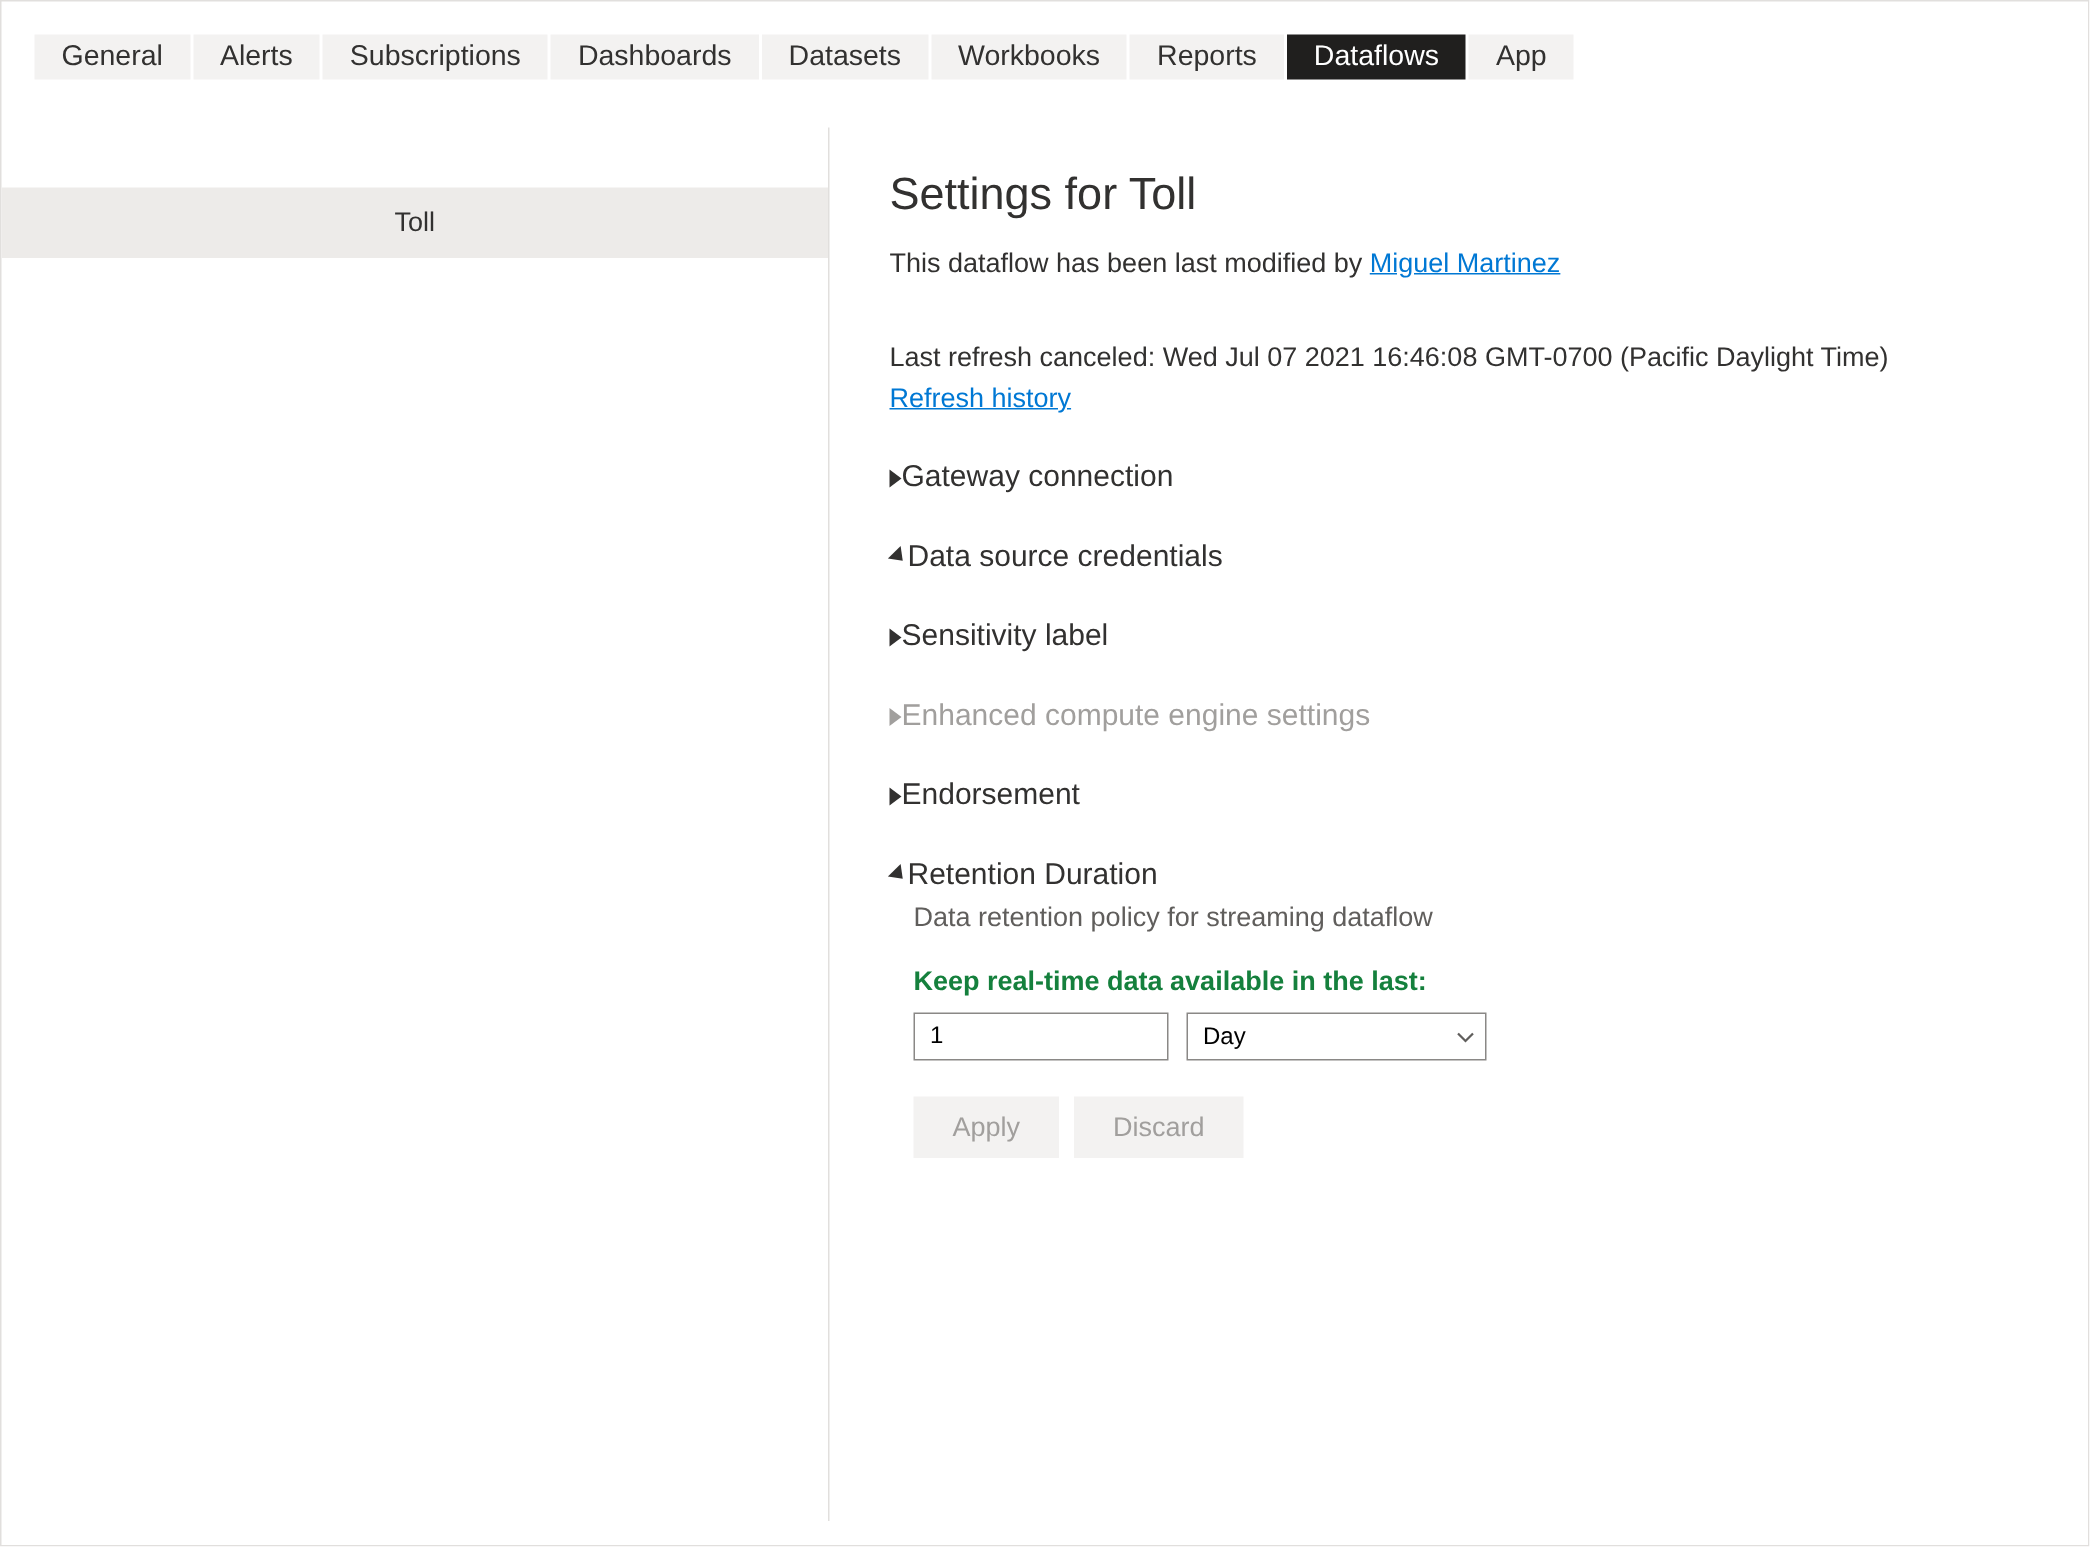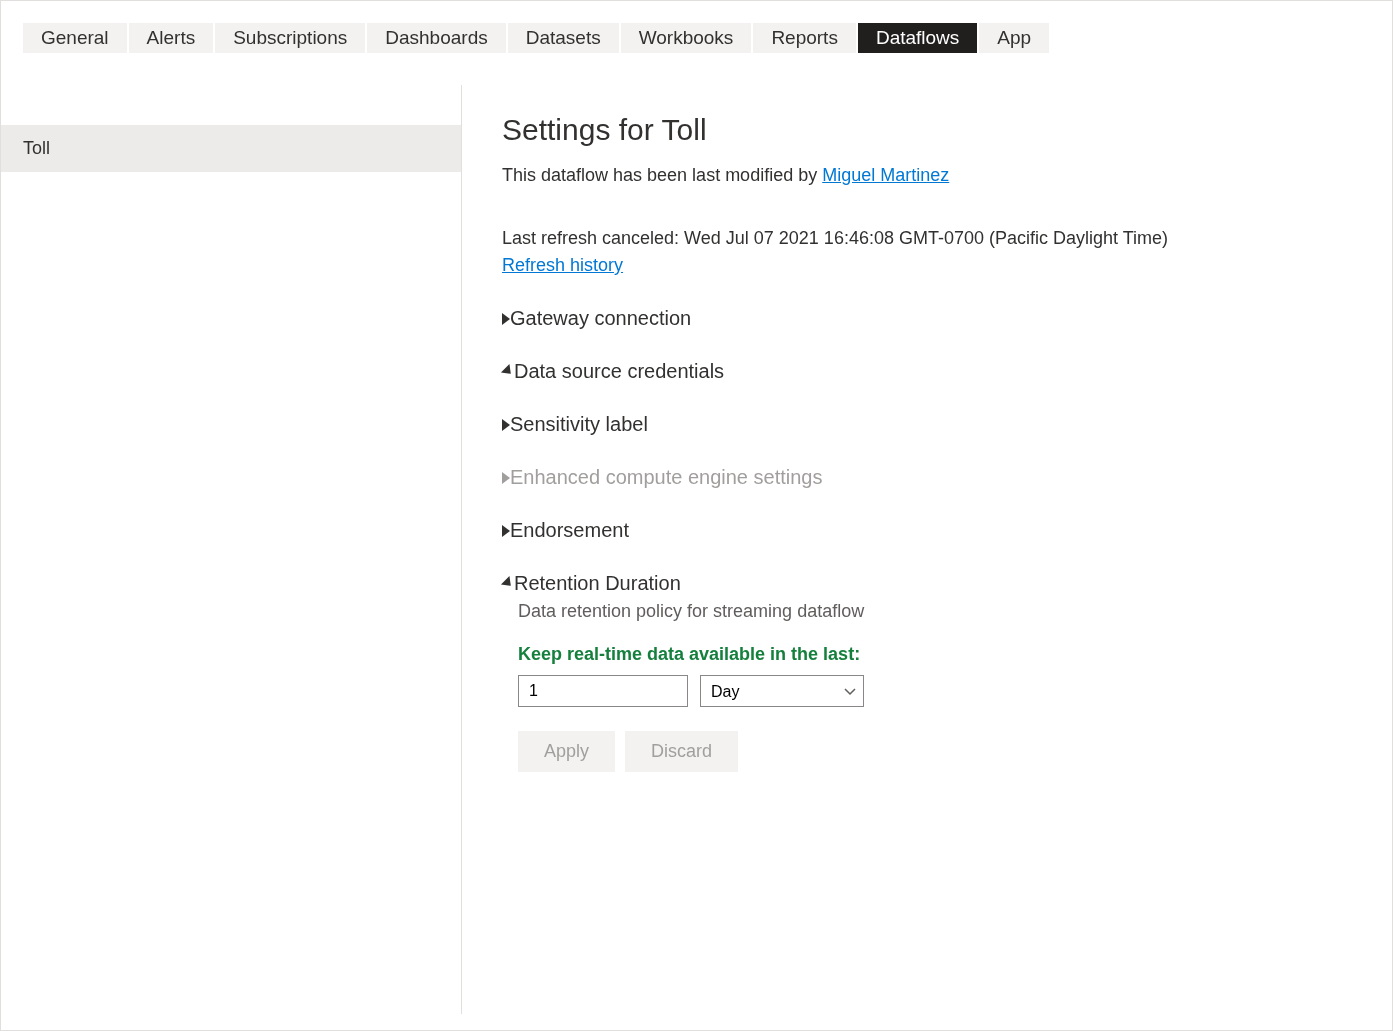--- a/index.html
+++ b/index.html
@@ -32,23 +32,24 @@
     .tab.active {
       background: #201f1e;
       color: #fff;
     }
     .content {
       display: flex;
       margin-top: 32px;
       height: calc(100% - 100px);
     }
     .sidebar {
-      width: 461px;
+      width: 552px;
       border-right: 1px solid #e1dfdd;
       padding-top: 40px;
+      text-align: center;
     }
     .sidebar-item {
       padding: 13px 22px;
       font-size: 18px;
       background: #edebe9;
       cursor: pointer;
       color: #323130;
     }
     .main {
       flex: 1;
@@ -159,21 +160,21 @@
     .num-input {
       width: 170px;
       height: 32px;
       border: 1px solid #8a8886;
       padding: 0 10px;
       font-size: 16px;
       font-family: inherit;
     }
     .select-wrap {
       position: relative;
-      width: 164px;
+      width: 200px;
     }
     .select {
       width: 100%;
       height: 32px;
       border: 1px solid #8a8886;
       padding: 0 28px 0 10px;
       font-size: 16px;
       font-family: inherit;
       background: #fff;
       appearance: none;

